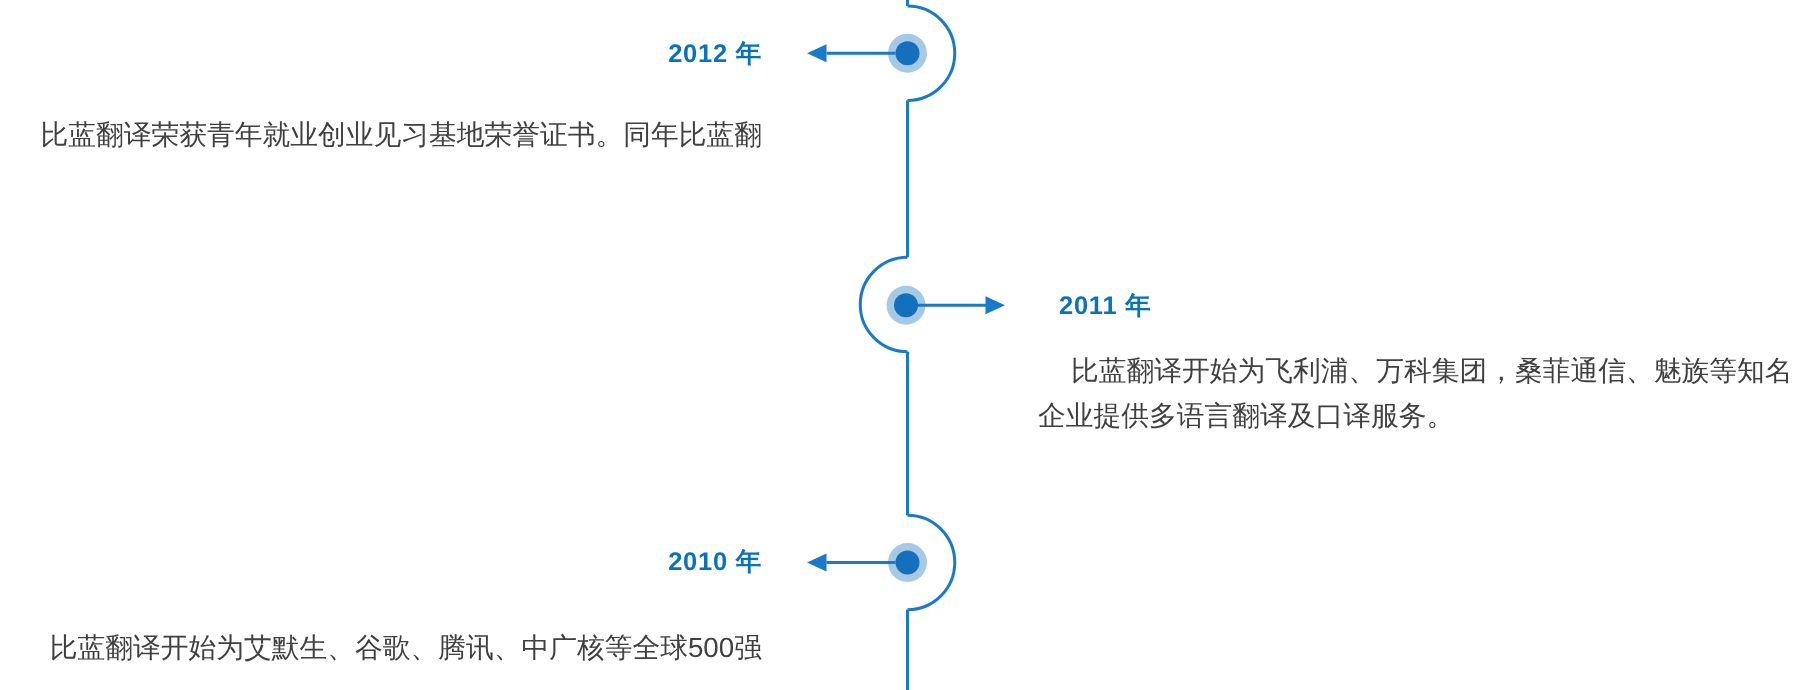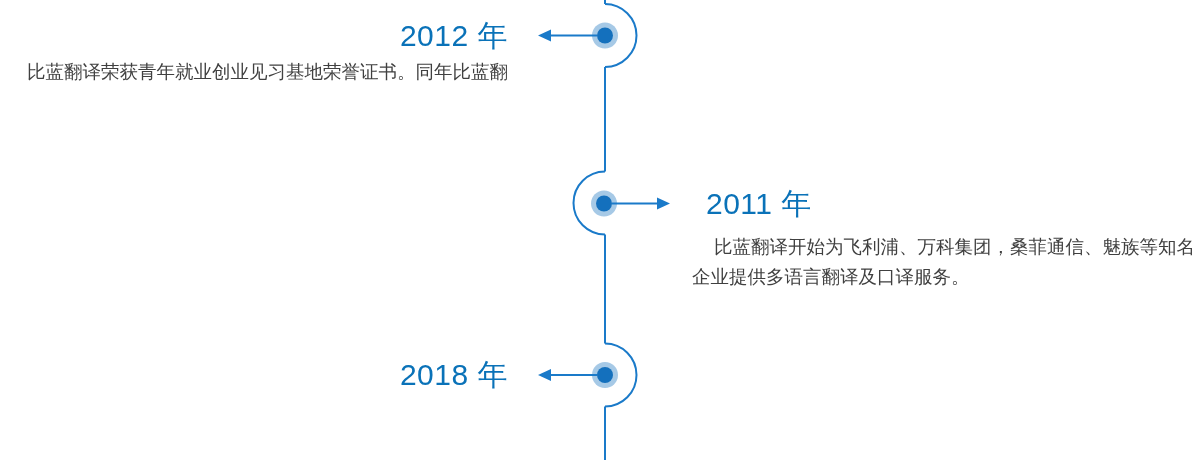--- a/index.html
+++ b/index.html
@@ -25,38 +25,38 @@
     left: 0; top: 0;
     width: 1200px; height: 460px;
   }
   .tl-stroke { stroke: var(--line); stroke-width: 2; fill: none; }
   .tl-dot-core { fill: var(--dot); }
   .tl-dot-halo { fill: var(--dot); opacity: 0.38; }
   .tl-arrow-head { fill: var(--line); }
 
   .year-label {
     position: absolute;
-    font-size: 30px;
-    font-weight: 400;
+    font-size: 17px;
+    font-weight: 700;
     line-height: 30px;
     color: var(--accent);
     letter-spacing: 0.5px;
     white-space: nowrap;
   }
   .year-right-aligned { text-align: right; }
 
   .desc {
     position: absolute;
     font-size: 18.5px;
     line-height: 30px;
     color: var(--body-text);
     letter-spacing: 0;
   }
   .desc .line { display: block; white-space: nowrap; }
-  .desc-align-right { text-align: right; }
+  .desc-align-right { text-align: right; margin-top: 18px; }
 
   
   .year-2012 { left: 108px; top: 21px; width: 400px; }
   .desc-2012 { left: 8px;  top: 57px; width: 500px; }
 
   
   .year-2011 { left: 706px; top: 189px; }
   .desc-2011 { left: 692px; top: 232px; width: 510px; }
   .desc-2011 .line-first { padding-left: 22px; }
 
@@ -104,18 +104,19 @@
 
   <div>
     <div class="year-label year-2011">2011 年</div>
     <div class="desc desc-2011">
       <span class="line line-first">比蓝翻译开始为飞利浦、万科集团，桑菲通信、魅族等知名</span>
       <span class="line">企业提供多语言翻译及口译服务。</span>
     </div>
   </div>
 
   <div>
-    <div class="year-label year-right-aligned year-2010">2018 年</div>
+    <div class="year-label year-right-aligned year-2010">2010 年</div>
     <div class="desc desc-align-right desc-2010">
+      <span class="line">比蓝翻译开始为艾默生、谷歌、腾讯、中广核等全球500强</span>
     </div>
   </div>
 
 </div>
 
 </body></html>

